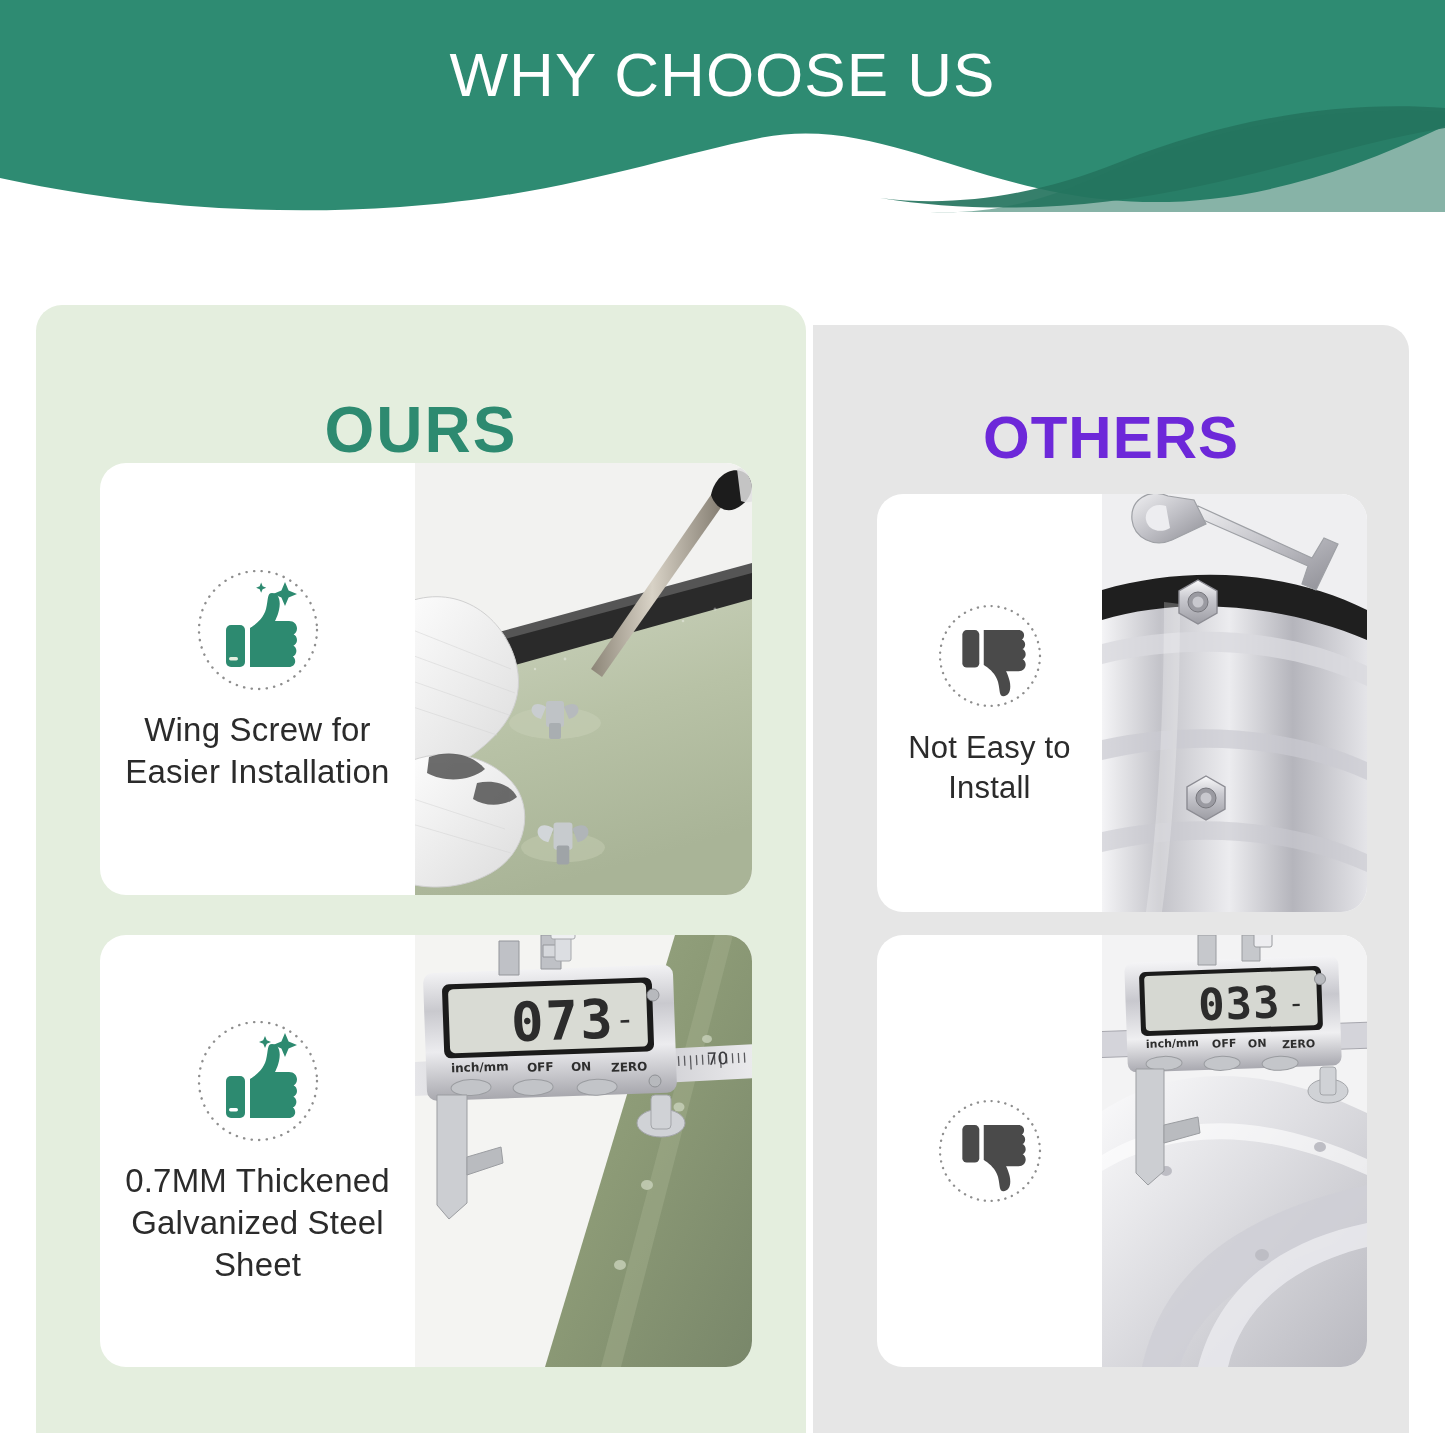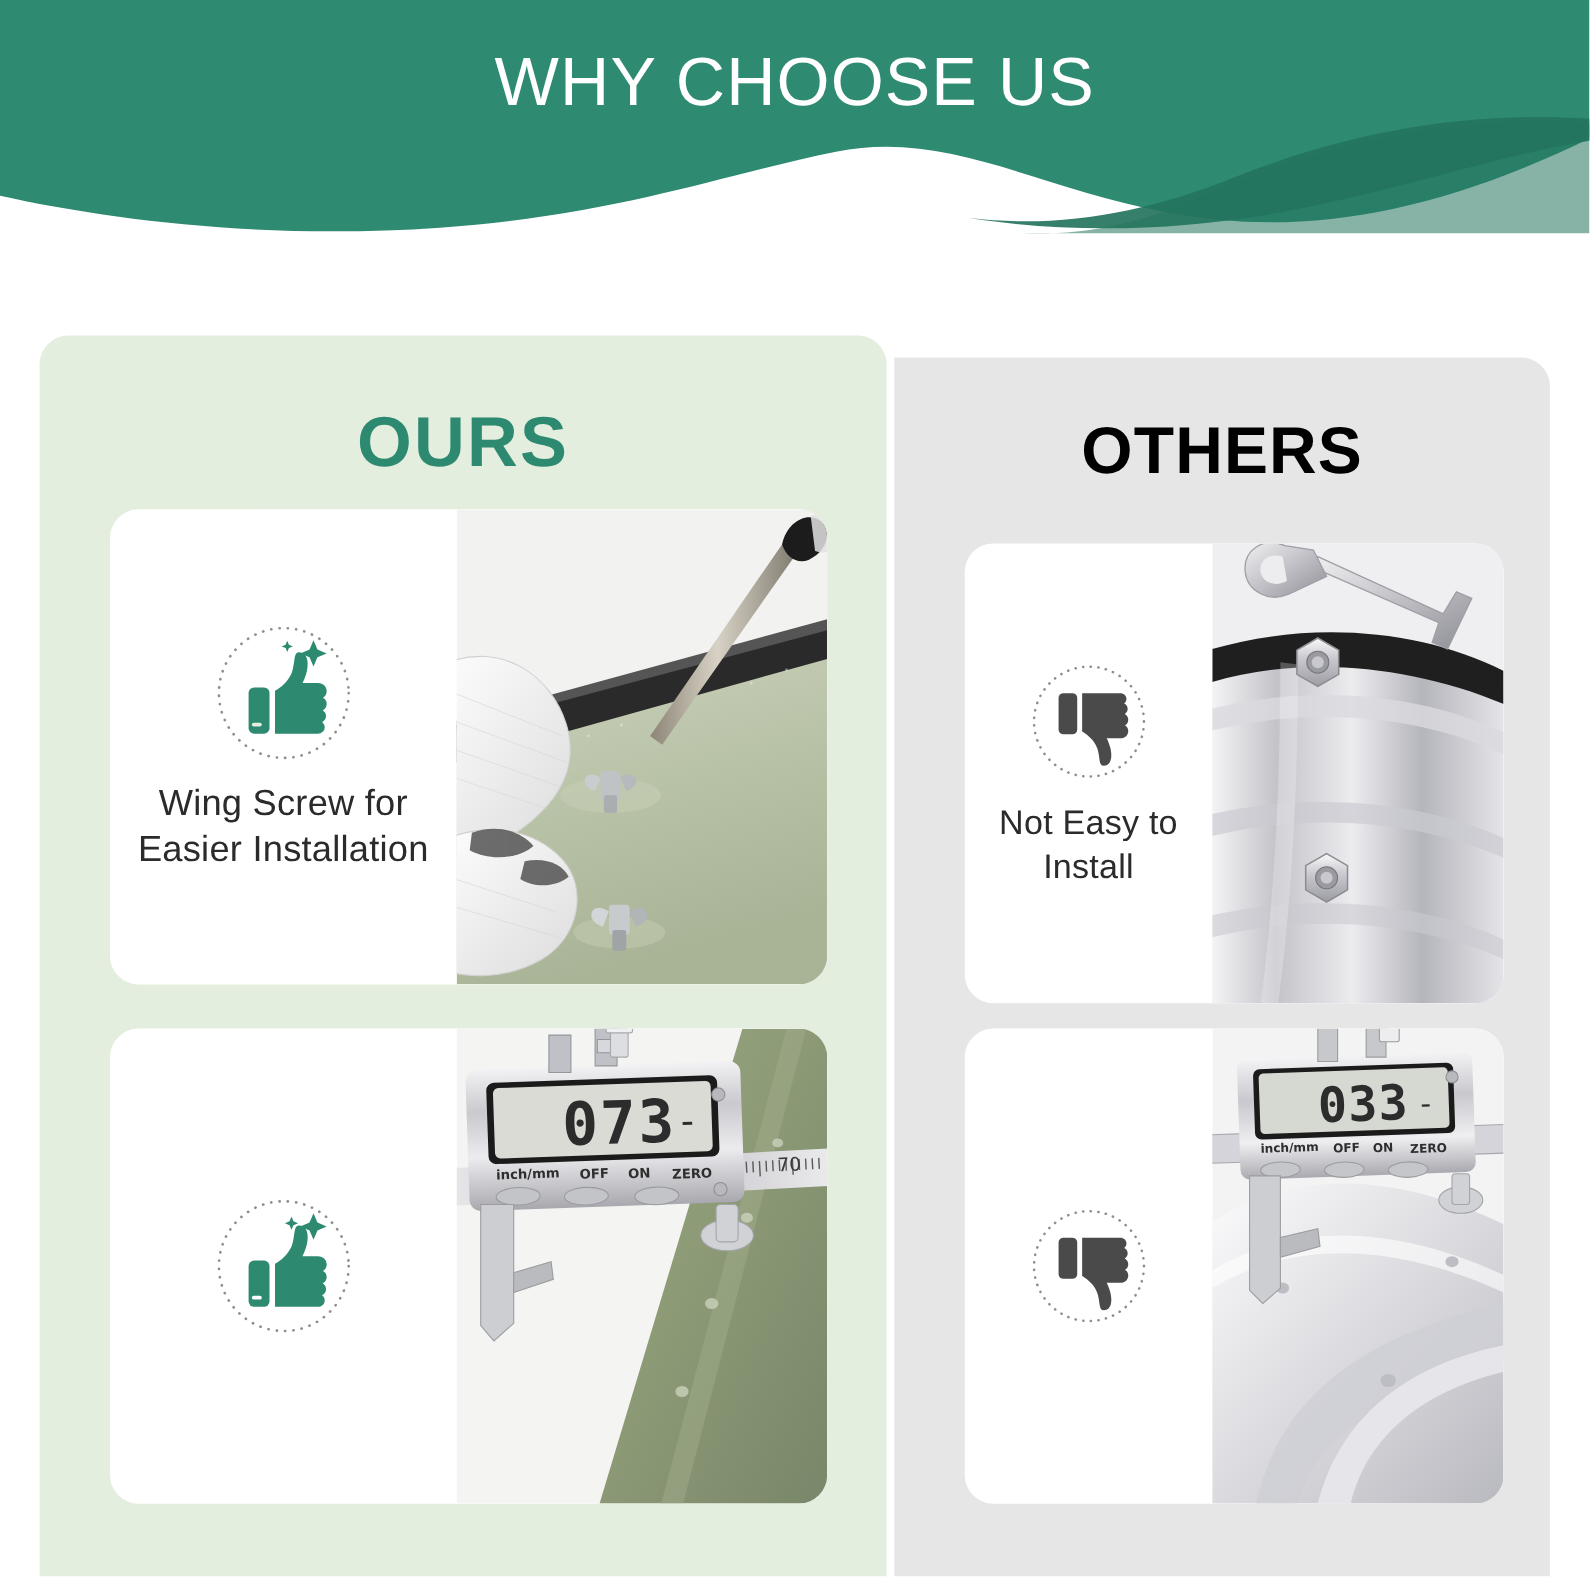--- a/index.html
+++ b/index.html
@@ -14,23 +14,23 @@
     font-family:"Liberation Sans","DejaVu Sans",sans-serif;}
 
   
   .panel{position:absolute;}
   .panel-ours{left:36px;top:305px;width:770px;height:1128px;background:#E4EEDE;
       border-radius:26px 26px 0 0;}
   .panel-others{left:813px;top:325px;width:596px;height:1108px;background:#E6E6E6;
       border-radius:0 26px 0 0;}
 
   .panel-heading{position:absolute;width:100%;text-align:center;font-weight:700;
-      line-height:1;font-family:"Liberation Sans","DejaVu Sans",sans-serif;}
+      line-height:1;font-family:"Liberation Sans","DejaVu Sans",sans-serif;margin-top:28px;}
   .heading-ours{top:65px;font-size:64px;color:#2D8A70;letter-spacing:2px;}
-  .heading-others{top:55px;font-size:60px;color:#000000;letter-spacing:1px;}
+  .heading-others{top:55px;font-size:60px;color:#6d28d9;letter-spacing:1px;}
 
   
   .card{position:absolute;background:#ffffff;border-radius:26px;overflow:hidden;
       display:flex;}
   .card-o1{left:100px;top:463px;width:652px;height:432px;}
   .card-o2{left:100px;top:935px;width:652px;height:432px;}
   .card-x1{left:877px;top:494px;width:490px;height:418px;}
   .card-x2{left:877px;top:935px;width:490px;height:432px;}
 
   .card-left{position:relative;display:flex;flex-direction:column;align-items:center;
@@ -166,20 +166,21 @@
           <rect x="36" y="92" width="9" height="3.4" rx="1.7" fill="#FFFFFF"></rect>
           <path d="M57 102 L57 63 C57 63 70 56 73 44 C75.5 34 74 28 79 28 C86 28 88 36 86 45
                    C84.6 51.3 82 56 82 56 L96 56 C101 56 104 59.5 104 63.5 C104 66.4 102.4 68.4 100.6 69.4
                    C102.6 70.3 104 72.3 104 75 C104 77.7 102.4 79.8 100.4 80.8 C102.2 81.7 103.4 83.6 103.4 86
                    C103.4 88.6 101.8 90.6 99.8 91.5 C101.3 92.5 102.2 94.2 102.2 96.2 C102.2 99.6 99.4 102 96 102 Z"></path>
           <path d="M92 17 L95.6 25.4 L104 29 L95.6 32.6 L92 41 L88.4 32.6 L80 29 L88.4 25.4 Z"></path>
           <path d="M72 20 L73.8 24.2 L78 26 L73.8 27.8 L72 32 L70.2 27.8 L66 26 L70.2 24.2 Z"></path>
         </g>
       </svg>
     </div>
+    <div class="feature-text">0.7MM Thickened Galvanized Steel Sheet</div>
   </div>
   <div class="card-media">
     <svg class="photo" viewBox="0 0 337 432" preserveAspectRatio="xMidYMid slice">
       <defs>
         <linearGradient id="g_green2" x1="0" y1="0" x2="1" y2="1">
           <stop offset="0" stop-color="#9AA884"></stop>
             <stop offset="0.45" stop-color="#8C9A76"></stop>
           <stop offset="1" stop-color="#79876A"></stop>
         </linearGradient>
         <linearGradient id="g_steel2" x1="0" y1="0" x2="0" y2="1">

